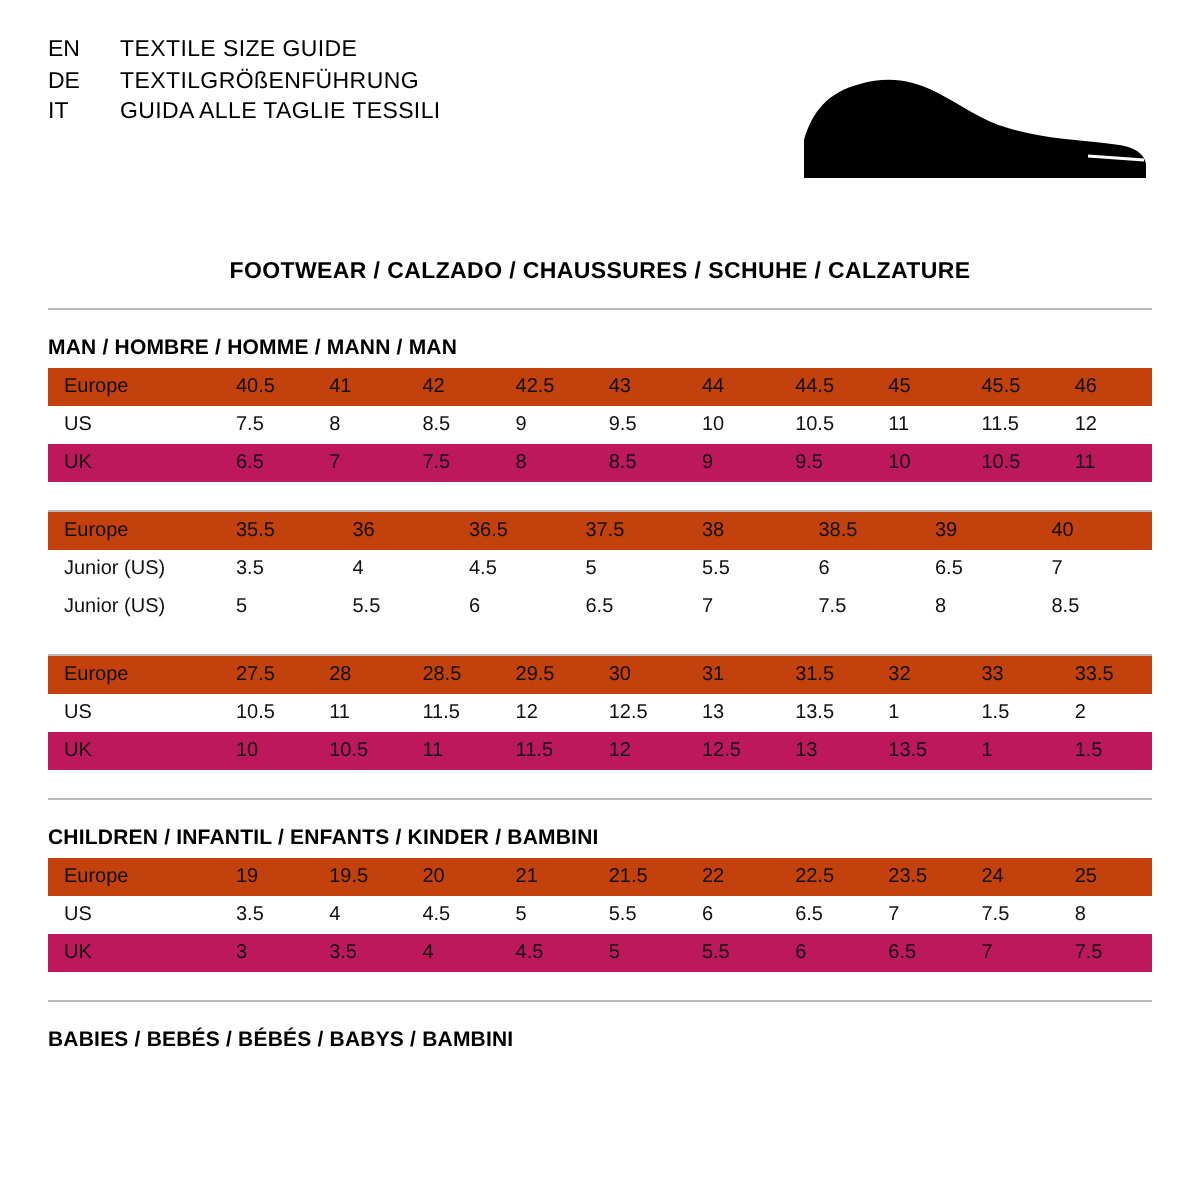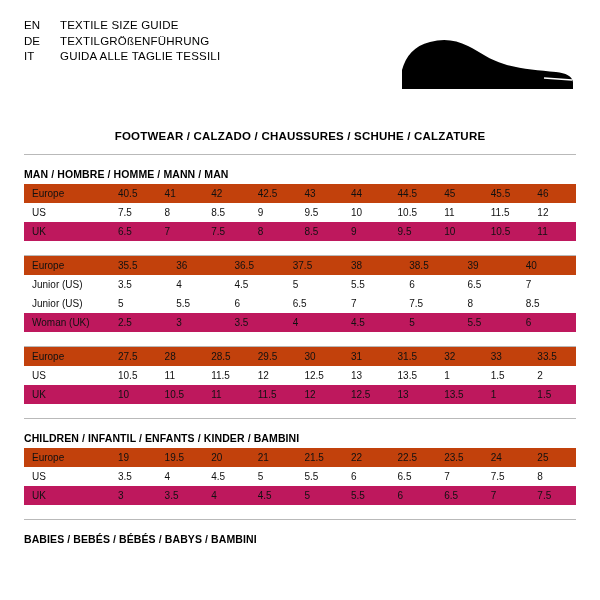--- a/index.html
+++ b/index.html
@@ -220,31 +220,20 @@
           <td class="rowlabel">Junior (US)</td>
           <td>5</td>
           <td>5.5</td>
           <td>6</td>
           <td>6.5</td>
           <td>7</td>
           <td>7.5</td>
           <td>8</td>
           <td>8.5</td>
         </tr>
-        <tr class="alt">
-          <td class="rowlabel">Woman (UK)</td>
-          <td>2.5</td>
-          <td>3</td>
-          <td>3.5</td>
-          <td>4</td>
-          <td>4.5</td>
-          <td>5</td>
-          <td>5.5</td>
-          <td>6</td>
-        </tr>
       </tbody>
     </table>
   </div>
 
   <div class="block">
     <div class="sep"></div>
     <table class="size">
       <tbody>
         <tr class="head">
           <td class="rowlabel">Europe</td>

